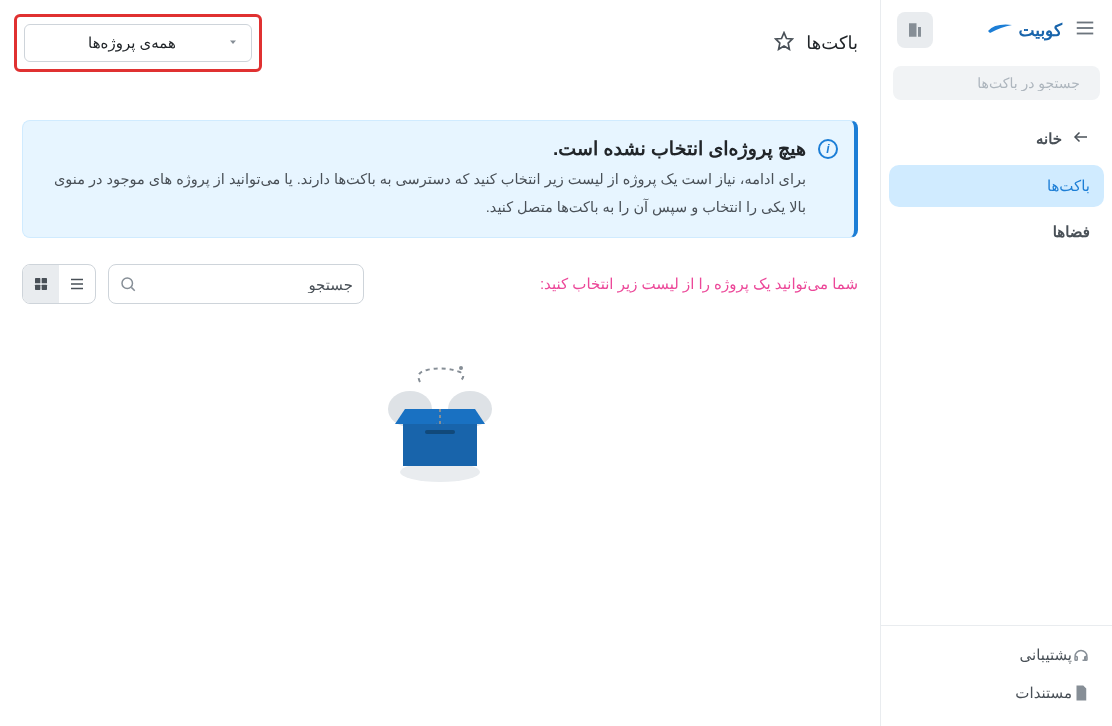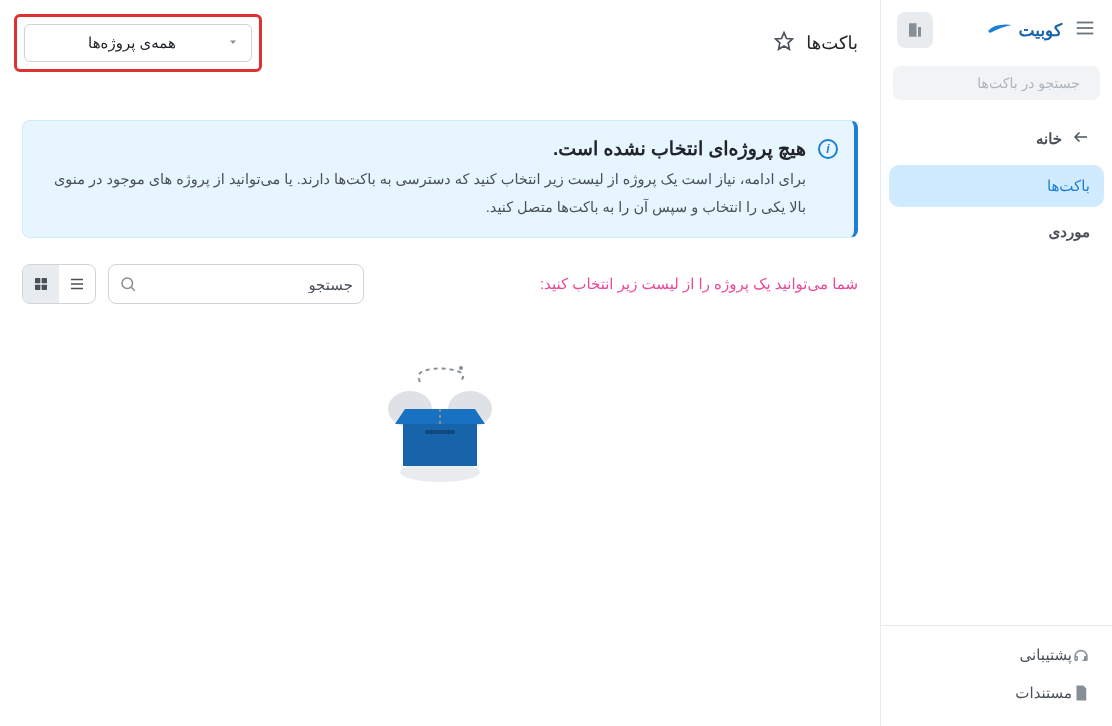--- a/index.html
+++ b/index.html
@@ -193,21 +193,21 @@
               <line x1="20" y1="12" x2="4" y2="12"></line>
               <polyline points="10 18 4 12 10 6"></polyline>
             </svg>
         </span>
         <span>خانه</span>
       </div>
       <div class="nav-item active">
         <span>باکت‌ها</span>
       </div>
       <div class="nav-item">
-        <span>موردی</span>
+        <span>فضاها</span>
       </div>
     </nav>
 
     <div class="sidebar-footer">
       <div class="footer-item">
         <svg width="18" height="18" viewBox="0 0 24 24" fill="none" stroke="currentColor" stroke-width="2">
             <path d="M4 14a8 8 0 1 1 16 0"></path>
             <path d="M18 14v3a2 2 0 0 1-2 2h-2"></path>
             <rect x="4" y="14" width="3" height="5" rx="1"></rect>
             <rect x="17" y="14" width="3" height="5" rx="1"></rect>

